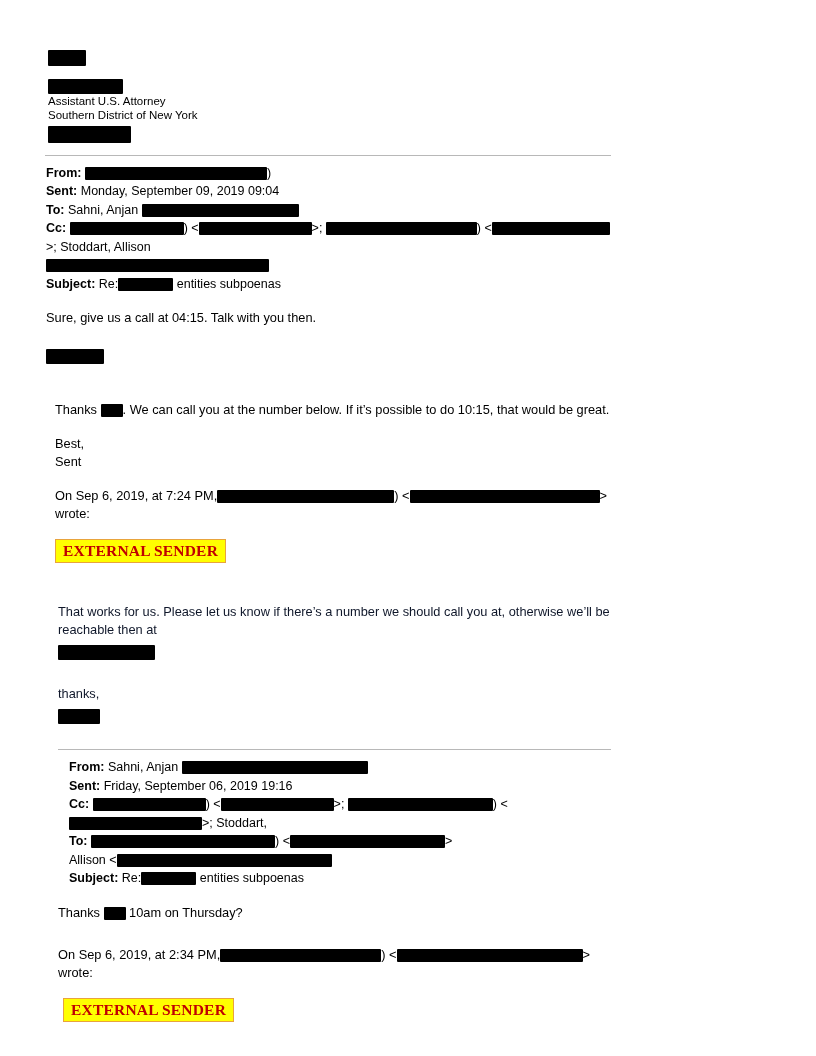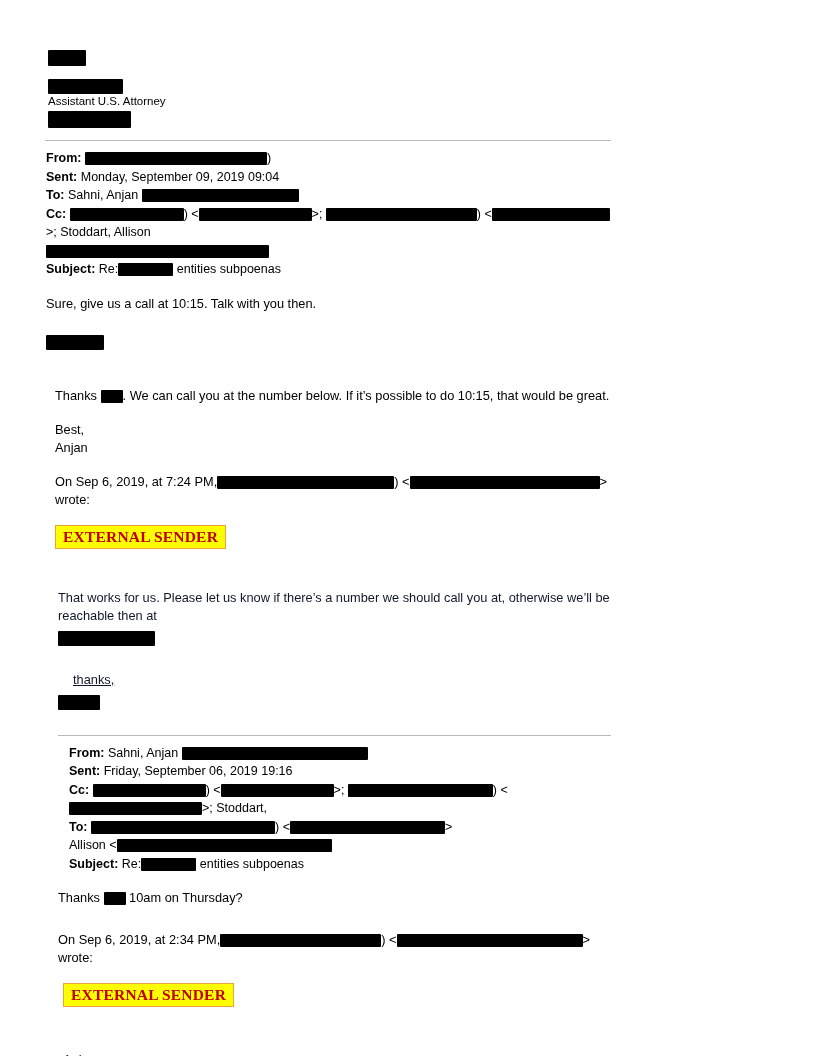--- a/index.html
+++ b/index.html
@@ -90,20 +90,21 @@
 
   <div class="sig">
     <div class="block-line">
       <span class="redact r1"></span>
     </div>
     <div class="spacer-12"></div>
     <div class="block-line">
       <span class="redact r2"></span>
     </div>
     <div class="sig-text">Assistant U.S. Attorney</div>
+    <div class="sig-text">Southern District of New York</div>
     <div class="block-line" style="margin-top:3px;">
       <span class="redact r3"></span>
     </div>
   </div>
 
   <hr class="hrule">
 
   <div class="hdr">
     <div>
       <b>From:</b>
@@ -127,41 +128,41 @@
     </div>
     <div>
       <b>Subject:</b>
       <span>Re:</span><span class="redact" style="width:55px;"></span>
       <span>entities subpoenas</span>
     </div>
   </div>
 
   <div class="spacer-16"></div>
 
-  <div class="body-text">Sure, give us a call at 10:15. Talk with you then.</div>
+  <div class="body-text">Sure, give us a call at 04:15. Talk with you then.</div>
 
   <div class="spacer-20"></div>
 
   <div class="body-text">
     <span class="redact tall" style="width:58px;"></span>
   </div>
 
   <div class="spacer-24"></div>
 
 
   <div class="spacer-12"></div>
 
   <div class="body-text indent1">
     <span>Thanks</span> <span class="redact" style="width:22px;"></span><span>. We can call you at the number below. If it’s possible to do 10:15, that would be great.</span>
   </div>
 
   <div class="spacer-16"></div>
 
   <div class="body-text indent1">Best,</div>
-  <div class="body-text indent1">Anjan</div>
+  <div class="body-text indent1">Sent</div>
 
   <div class="spacer-16"></div>
 
   <div class="body-text indent1">
     <span>On Sep 6, 2019, at 7:24 PM,</span><span class="redact" style="width:177px;"></span><span>) &lt;</span><span class="redact" style="width:190px;"></span><span>&gt; wrote:</span>
   </div>
 
   <div class="spacer-16"></div>
 
   <div style="margin-left:10px;">
@@ -172,21 +173,21 @@
   <div class="spacer-16"></div>
 
   <div class="quote-blue" style="margin-left:13px;">That works for us.  Please let us know if there’s a number we should call you at, otherwise we’ll be reachable then at</div>
   <div style="margin-left:13px; margin-top:4px;">
     <span class="redact tall" style="width:97px;"></span>
   </div>
 
   <div class="spacer-16"></div>
   <div class="spacer-8"></div>
 
-  <div class="quote-blue" style="margin-left:28px;text-decoration:underline;">thanks,</div>
+  <div class="quote-blue" style="margin-left:13px;">thanks,</div>
   <div style="margin-left:13px; margin-top:4px;">
     <span class="redact tall" style="width:42px;"></span>
   </div>
 
   <div class="spacer-12"></div>
 
   <hr class="hrule" style="margin-left:13px;">
 
   <div class="hdr" style="margin-left:24px;">
     <div>

